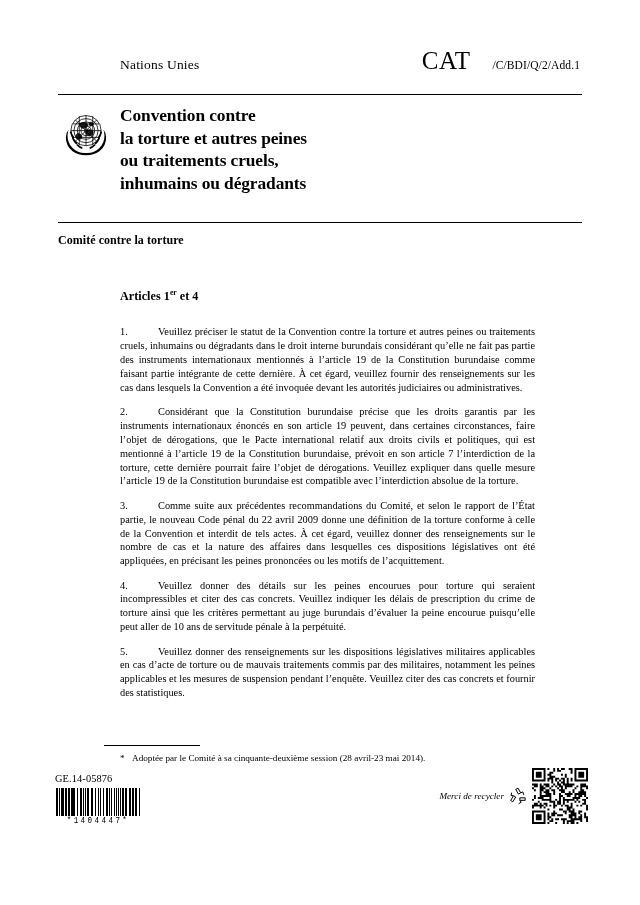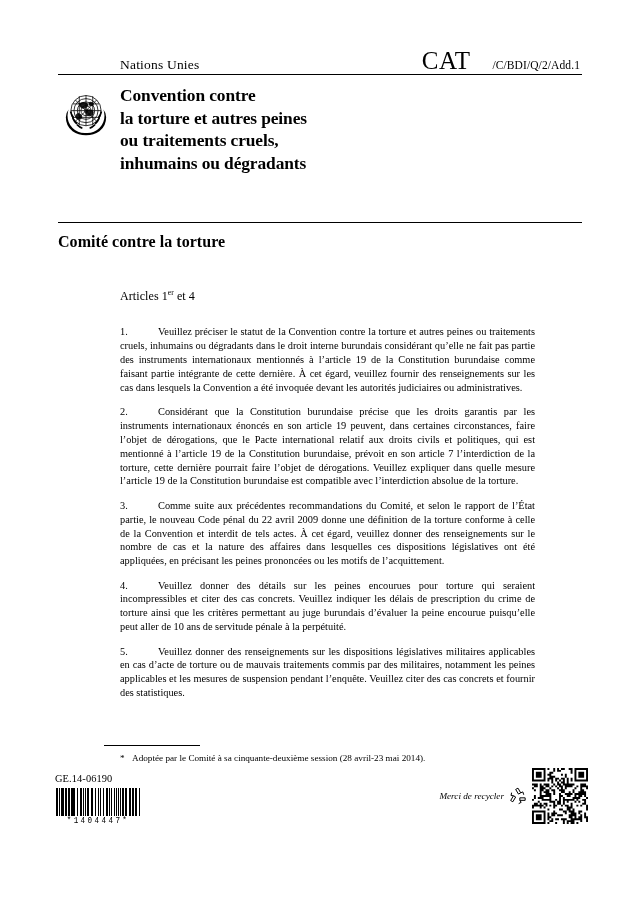--- a/index.html
+++ b/index.html
@@ -27,21 +27,21 @@
   .masthead {
     position: absolute;
     left: 58px;
     top: 48px;
     width: 524px;
   }
   .masthead-top {
     display: flex;
     align-items: flex-end;
     justify-content: space-between;
-    padding-bottom: 0;
+    padding-bottom: 20px;
   }
   .org-name {
     font-size: 13.5px;
     letter-spacing: .2px;
     line-height: 1.1;
     padding-left: 62px;
   }
   .symbol-wrap {
     display: flex;
     align-items: baseline;
@@ -103,21 +103,21 @@
     position: absolute;
     left: 58px;
     top: 222px;
     width: 524px;
     border-bottom: 1.9px solid #000;
   }
   .committee {
     position: absolute;
     left: 58px;
     top: 233px;
-    font-size: 16px;
+    font-size: 12px;
     font-weight: bold;
     letter-spacing: .05px;
   }
 
   .content {
     position: absolute;
     left: 120px;
     top: 268px;
     width: 415px;
   }
@@ -127,21 +127,21 @@
     line-height: 1.31;
     letter-spacing: -.05px;
   }
   .list-title sup {
     font-size: 8px;
     vertical-align: super;
     font-weight: normal;
   }
   .articles-head {
     font-size: 12.1px;
-    font-weight: normal;
+    font-weight: bold;
     margin-top: 20px;
     letter-spacing: .05px;
   }
   .articles-head sup {
     font-size: 7.6px;
     vertical-align: super;
   }
 
   .paras { margin-top: 21px; }
   .para {
@@ -320,21 +320,21 @@
         <span class="num">5.</span><span>Veuillez donner des renseignements sur les dispositions législatives militaires applicables en cas d’acte de torture ou de mauvais traitements commis par des militaires, notamment les peines applicables et les mesures de suspension pendant l’enquête. Veuillez citer des cas concrets et fournir des statistiques.</span>
       </p>
     </div>
   </div>
 
   <div class="footnote-rule"></div>
   <div class="footnote">
     <span class="fn-mark">*</span><span>Adoptée par le Comité à sa cinquante-deuxième session (28 avril-23 mai 2014).</span>
   </div>
 
-  <div class="gecode">GE.14-06190</div>
+  <div class="gecode">GE.14-05876</div>
 
   <div class="barcode-box">
     <div class="barcode-bars" id="barcode-bars">
         <i style="width: 1.93px; background: rgb(0, 0, 0);"></i>
         <i style="width: 0.89px; background: transparent;"></i>
         <i style="width: 0.89px; background: rgb(0, 0, 0);"></i>
         <i style="width: 0.89px; background: transparent;"></i>
         <i style="width: 0.89px; background: rgb(0, 0, 0);"></i>
         <i style="width: 0.89px; background: transparent;"></i>
         <i style="width: 1.93px; background: rgb(0, 0, 0);"></i>

